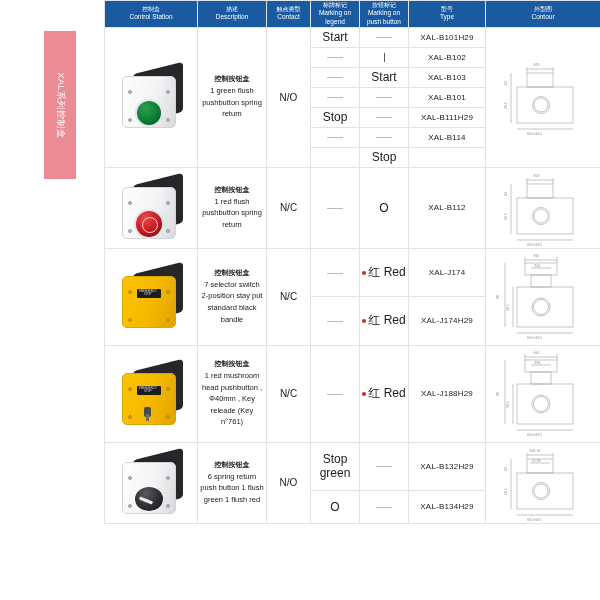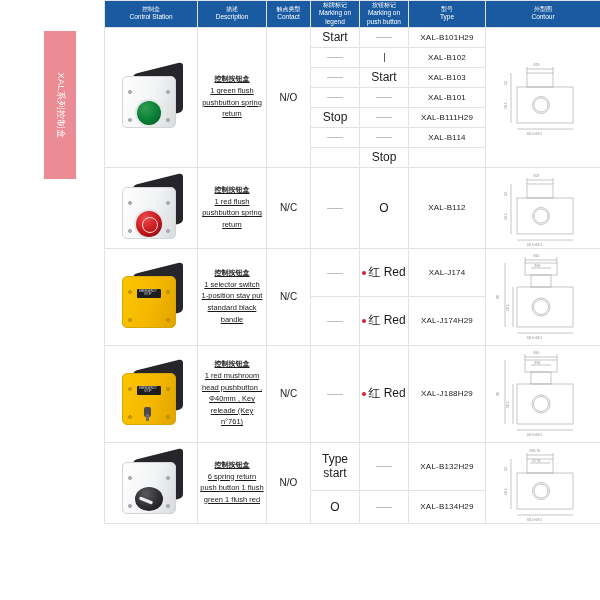--- a/index.html
+++ b/index.html
@@ -66,21 +66,20 @@
   .c-legend   { width: 49px; }
   .c-pushbtn  { width: 49px; }
   .c-type     { width: 77px; }
   .c-contour  { width: 115px; }
 
   td.cell-desc {
     font-size: 7.5px;
     color: #1a1a1a;
     line-height: 1.55;
     padding: 12px 2px;
-    text-decoration: underline;
   }
   td.cell-desc .cn { font-weight: bold; font-size: 7px; display: block; }
   td.cell-contact { font-size: 10px; color: #1a1a1a; }
   td.cell-mark { font-size: 12px; color: #1a1a1a; height: 20px; }
   td.cell-type { font-size: 8px; color: #1a1a1a; letter-spacing: .2px; }
   .dash {
     display: inline-block;
     width: 16px; height: 1px;
     background: #b9bec4;
     vertical-align: middle;
@@ -382,21 +381,21 @@
                       <span>EMERGENCY<br>STOP</span>
                     </span>
            <span class="btn-mushroom"></span>
          </div>
        </div>
      </div>
             </div>
                </td>
           <td rowspan="2" class="cell-desc">
                  <span class="cn">控制按钮盒</span>
-                 <span>1 selector switch 1-position stay put standard black bandle</span>
+                 <span>7 selector switch 2-position stay put standard black bandle</span>
                </td>
           <td rowspan="2" class="cell-contact">N/C</td>
           <td class="cell-mark"><span class="dash"></span></td>
           <td class="cell-mark"><span class="reddot"></span><span>红 Red</span></td>
           <td class="cell-type">XAL-J174</td>
           <td rowspan="2">
             <svg class="contour" width="108" height="96" viewBox="0 0 108 96">
       <rect x="36" y="14" width="32" height="12"></rect>
       <rect x="42" y="26" width="20" height="12"></rect>
       <rect x="28" y="38" width="56" height="40"></rect>
@@ -488,21 +487,21 @@
          </div>
        </div>
      </div>
             </div>
                </td>
           <td rowspan="2" class="cell-desc">
                  <span class="cn">控制按钮盒</span>
                  <span>6 spring return push button 1 flush green 1 flush red</span>
                </td>
           <td rowspan="2" class="cell-contact">N/O</td>
-          <td class="cell-mark"><span>Type start</span></td>
+          <td class="cell-mark"><span>Stop green</span></td>
           <td class="cell-mark"><span class="dash"></span></td>
           <td class="cell-type">XAL-B132H29</td>
           <td rowspan="2">
             <svg class="contour" width="108" height="80" viewBox="0 0 108 80">
       <rect x="38" y="16" width="26" height="14"></rect>
       <rect x="28" y="30" width="56" height="36"></rect>
       <circle cx="52" cy="48" r="8.5"></circle>
               <circle cx="52" cy="48" r="7"></circle>
       <line x1="38" y1="10" x2="38" y2="16"></line>
               <line x1="64" y1="10" x2="64" y2="16"></line>

